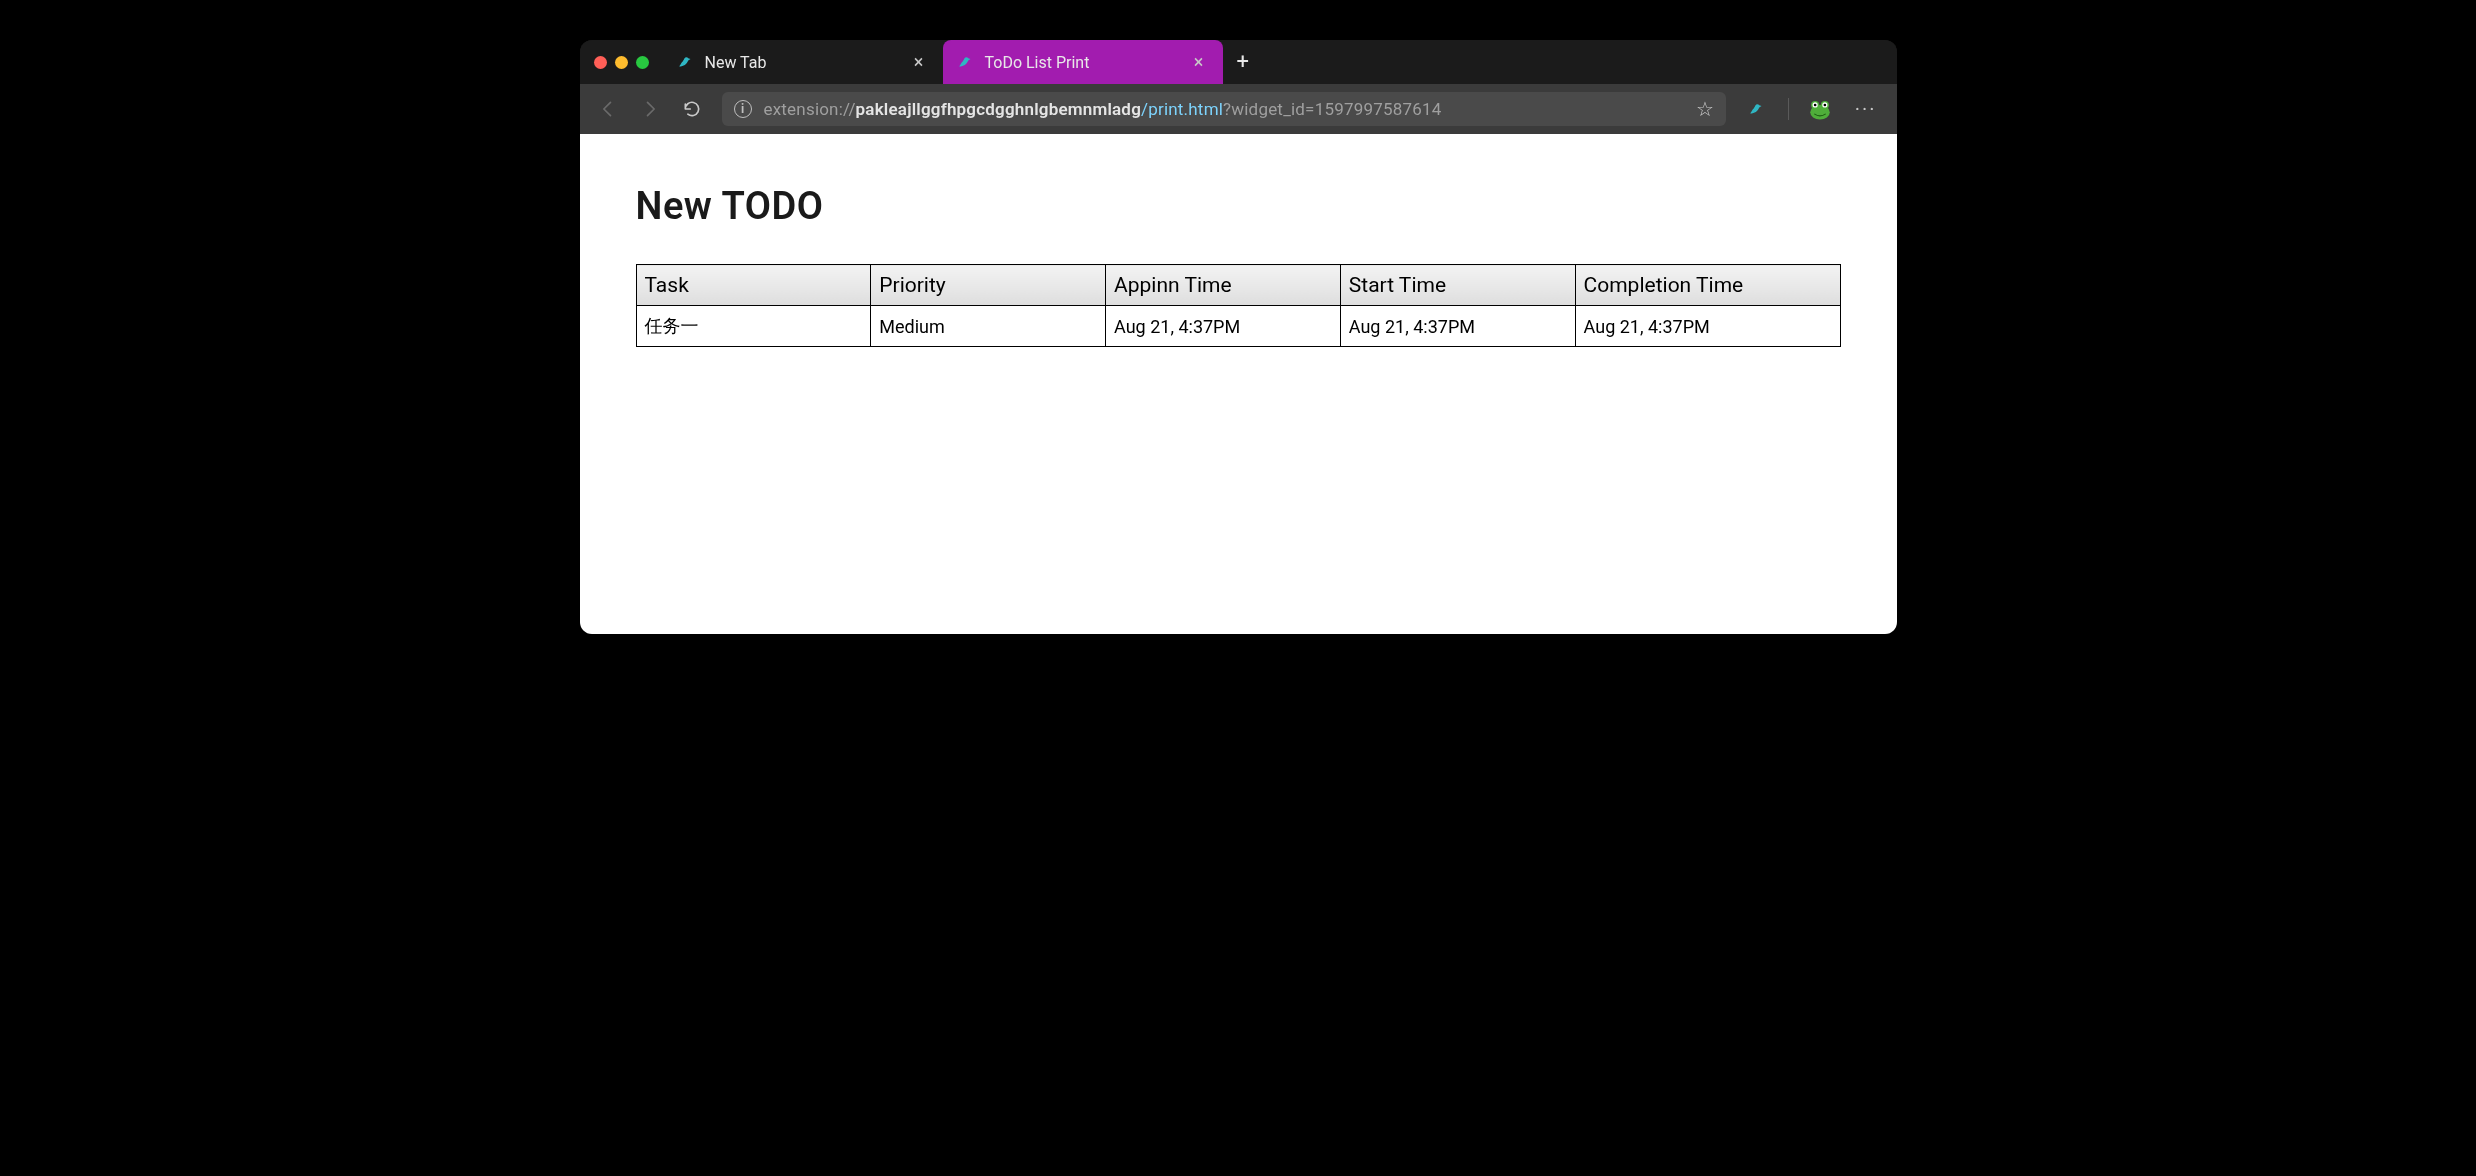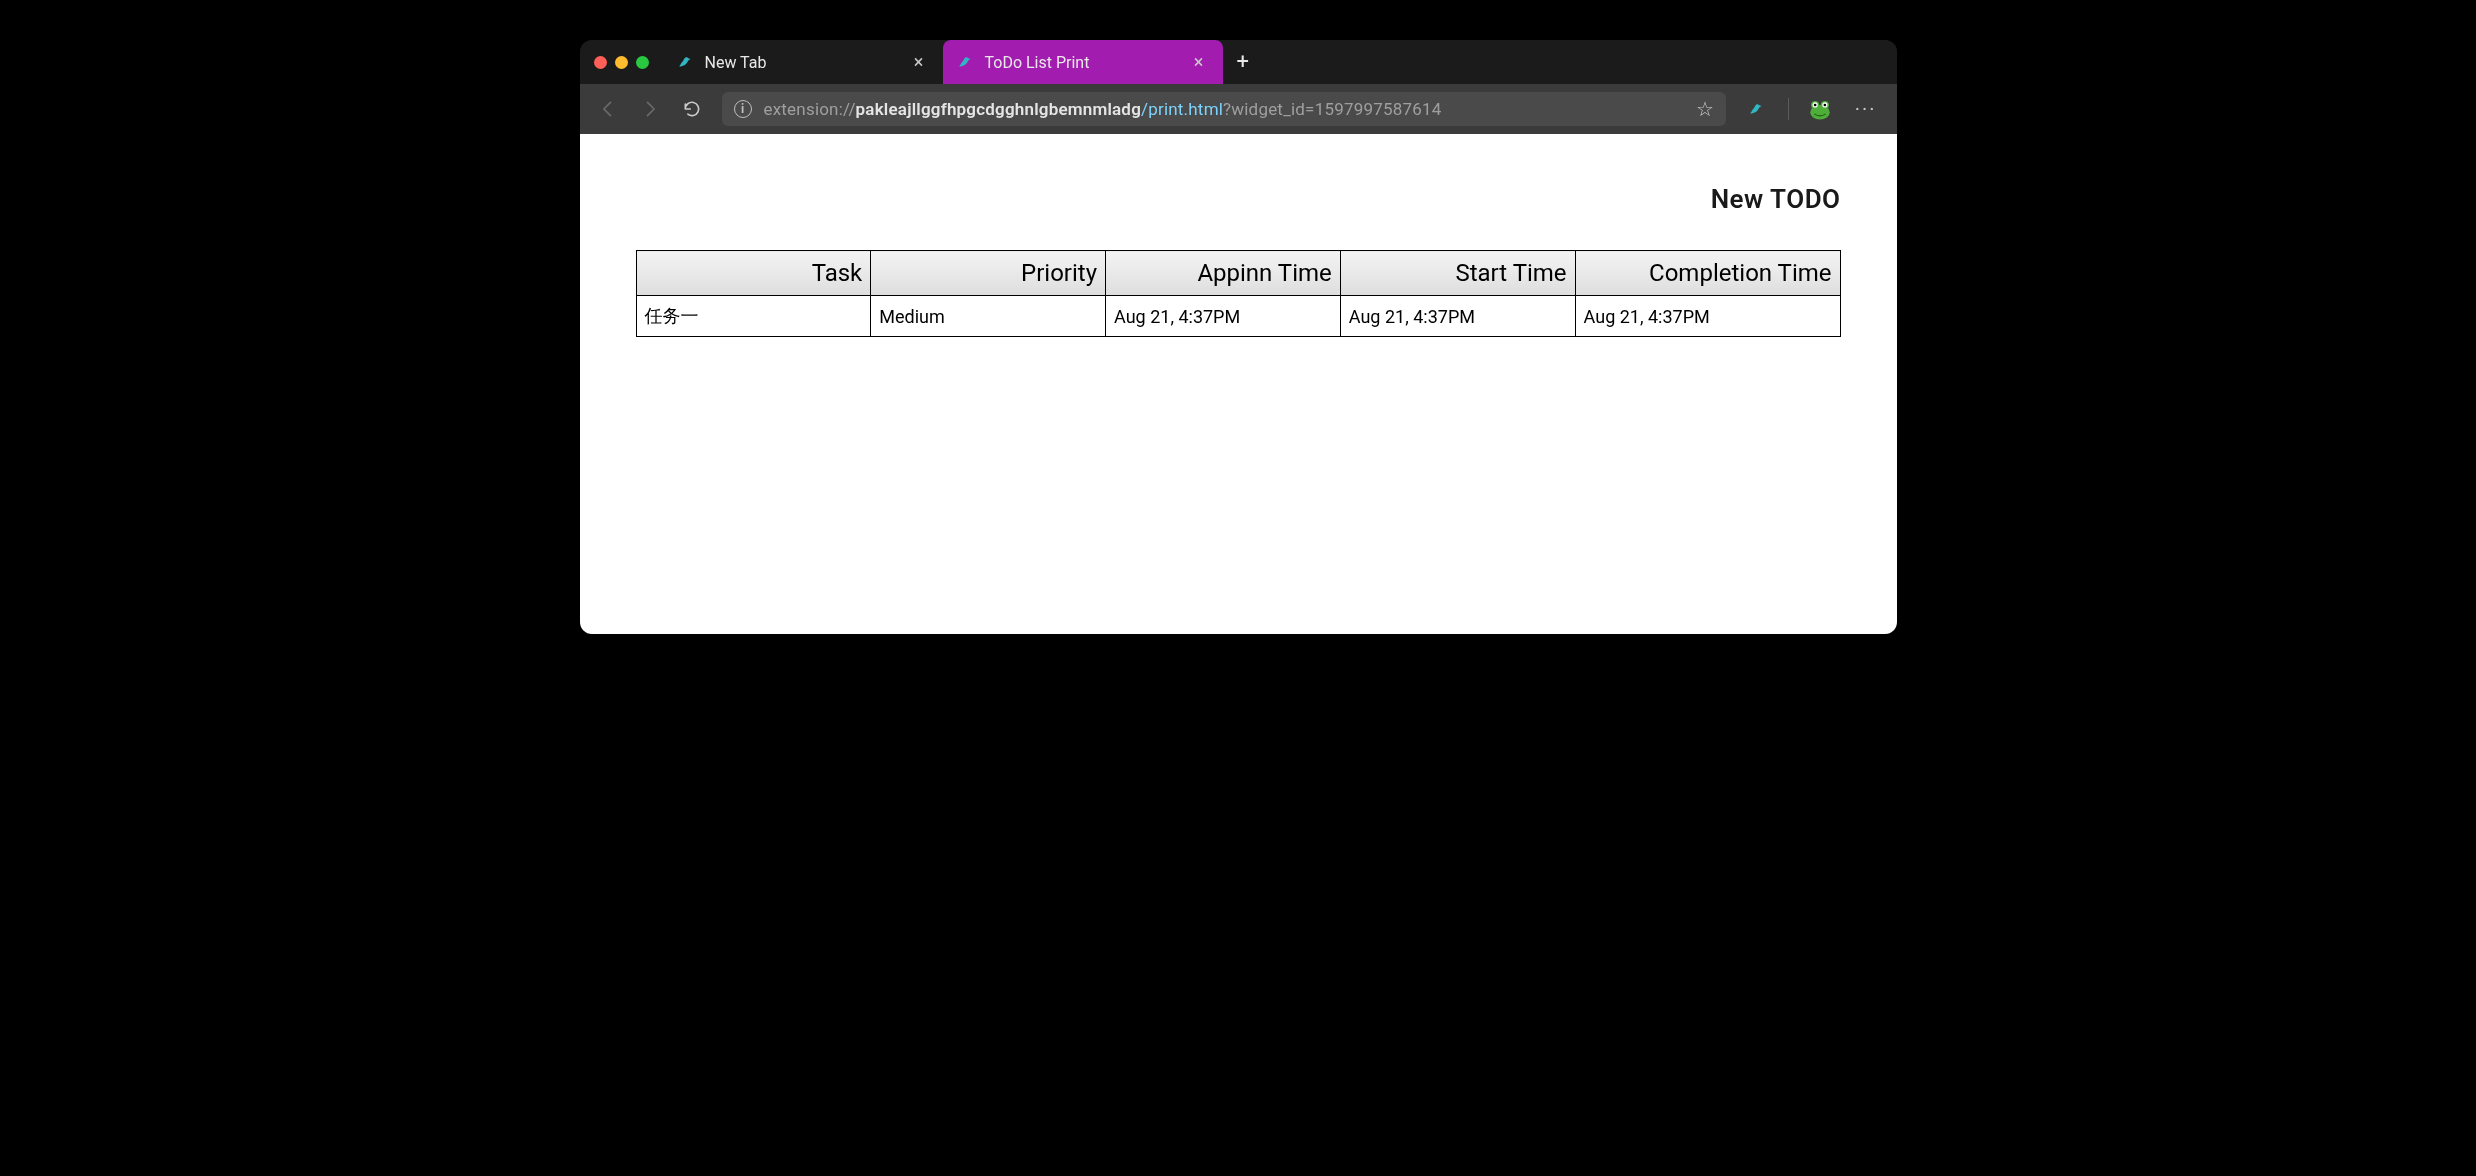--- a/index.html
+++ b/index.html
@@ -119,43 +119,43 @@
     .ext-icon { width:26px; height:26px; display:flex; align-items:center; justify-content:center; cursor:pointer; }
     .divider-v { width:1px; height:22px; background:#5a5a5a; }
     .kebab { color:#cacaca; font-size:20px; cursor:pointer; letter-spacing:2px; padding:0 4px; }
     
     .content {
       background: #fff;
       min-height: 500px;
       padding: 50px 56px 60px;
     }
     .page-title {
-      text-align: right;
-      font-size: 26px;
+      text-align: left;
+      font-size: 38px;
       font-weight: 600;
       color: #1a1a1a;
       margin-bottom: 36px;
       letter-spacing: 0.5px;
     }
     table.todo {
       width: 100%;
       border-collapse: collapse;
       font-size: 18px;
     }
     table.todo th, table.todo td {
       border: 1px solid #000;
       padding: 8px 8px;
       text-align: left;
       vertical-align: middle;
     }
     table.todo th {
-      text-align: right;
+      text-align: left;
       background: linear-gradient(#f3f3f3, #dedede);
       font-weight: 400;
-      font-size: 24px;
+      font-size: 21px;
     }
     table.todo th.col-task { width: 19.5%; }
     table.todo th.col-priority { width: 19.5%; }
     table.todo th.col-added { width: 19.5%; }
     table.todo th.col-start { width: 19.5%; margin-left: 28px; }
     table.todo th.col-completion { width: 22%; }
     .task-cell .task-name { display:block; padding-bottom: 8px; }
     .task-cell .task-desc {
       display:block;
       border-top: 1px dashed #bbb;

